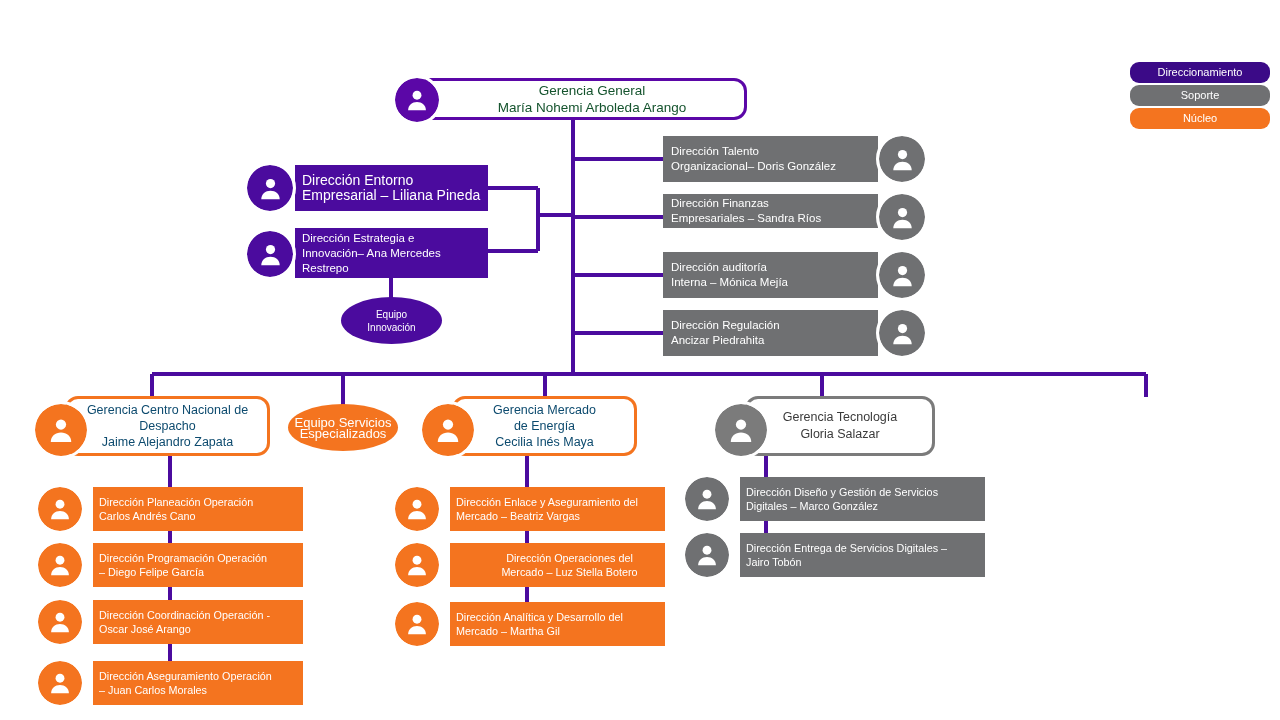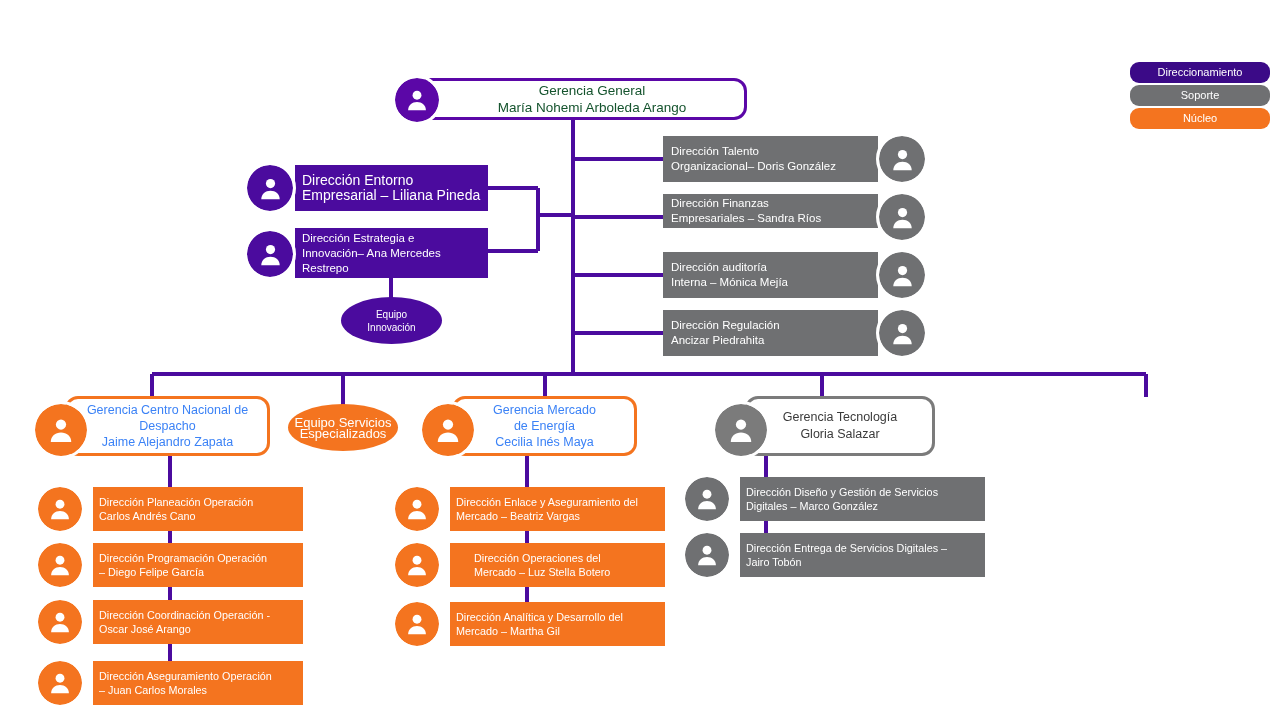--- a/index.html
+++ b/index.html
@@ -59,21 +59,21 @@
 
   
   .rounded .box {
     background: #ffffff;
     border-radius: 13px;
     text-align: center;
     align-items: center;
     color: #404040;
   }
   .rounded.purple .box { border: 3px solid #5b07a7; color: #14532d; }
-  .rounded.orange .box { border: 3px solid #f4741f; color: #3b82f6; }
+  .rounded.orange .box { border: 3px solid #f4741f; color: #0c4a6e; }
   .rounded.gray   .box { border: 3px solid #7b7b7b; color: #3a3a3a; }
 
   .rounded.purple .avatar { background: #5b07a7; }
   .rounded.orange .avatar { background: #f4741f; }
   .rounded.gray   .avatar { background: #7b7b7b; }
 
   
   .flat .box {
     border-radius: 0;
     text-align: left;
@@ -384,21 +384,21 @@
     </div>
   </div>
 
   <div class="node flat orange" style="left:395px; top:543px; width:270px; height:44px;">
     <div class="avatar" style="left:0px; top:0px; width:44px; height:44px;">
       <svg width="26" height="26" viewBox="0 0 24 24" fill="#ffffff">
         <circle cx="12" cy="7.6" r="4.1"></circle>
         <path d="M3.8 21.5c0-4.6 3.7-7.6 8.2-7.6s8.2 3 8.2 7.6z"></path>
       </svg>
     </div>
-    <div class="box" style="left:55px; top:0px; width:215px; height:44px; font-size:10.8px; line-height:14px; padding-left:24px;">
+    <div class="box" style="left:55px; top:0px; width:215px; height:44px; font-size:10.8px; line-height:14px; padding-left:24px;align-items:center;">
       <span class="line">Dirección Operaciones del</span>
       <span class="line">Mercado – Luz Stella Botero</span>
     </div>
   </div>
 
   <div class="node flat orange" style="left:395px; top:602px; width:270px; height:44px;">
     <div class="avatar" style="left:0px; top:0px; width:44px; height:44px;">
       <svg width="26" height="26" viewBox="0 0 24 24" fill="#ffffff">
         <circle cx="12" cy="7.6" r="4.1"></circle>
         <path d="M3.8 21.5c0-4.6 3.7-7.6 8.2-7.6s8.2 3 8.2 7.6z"></path>

